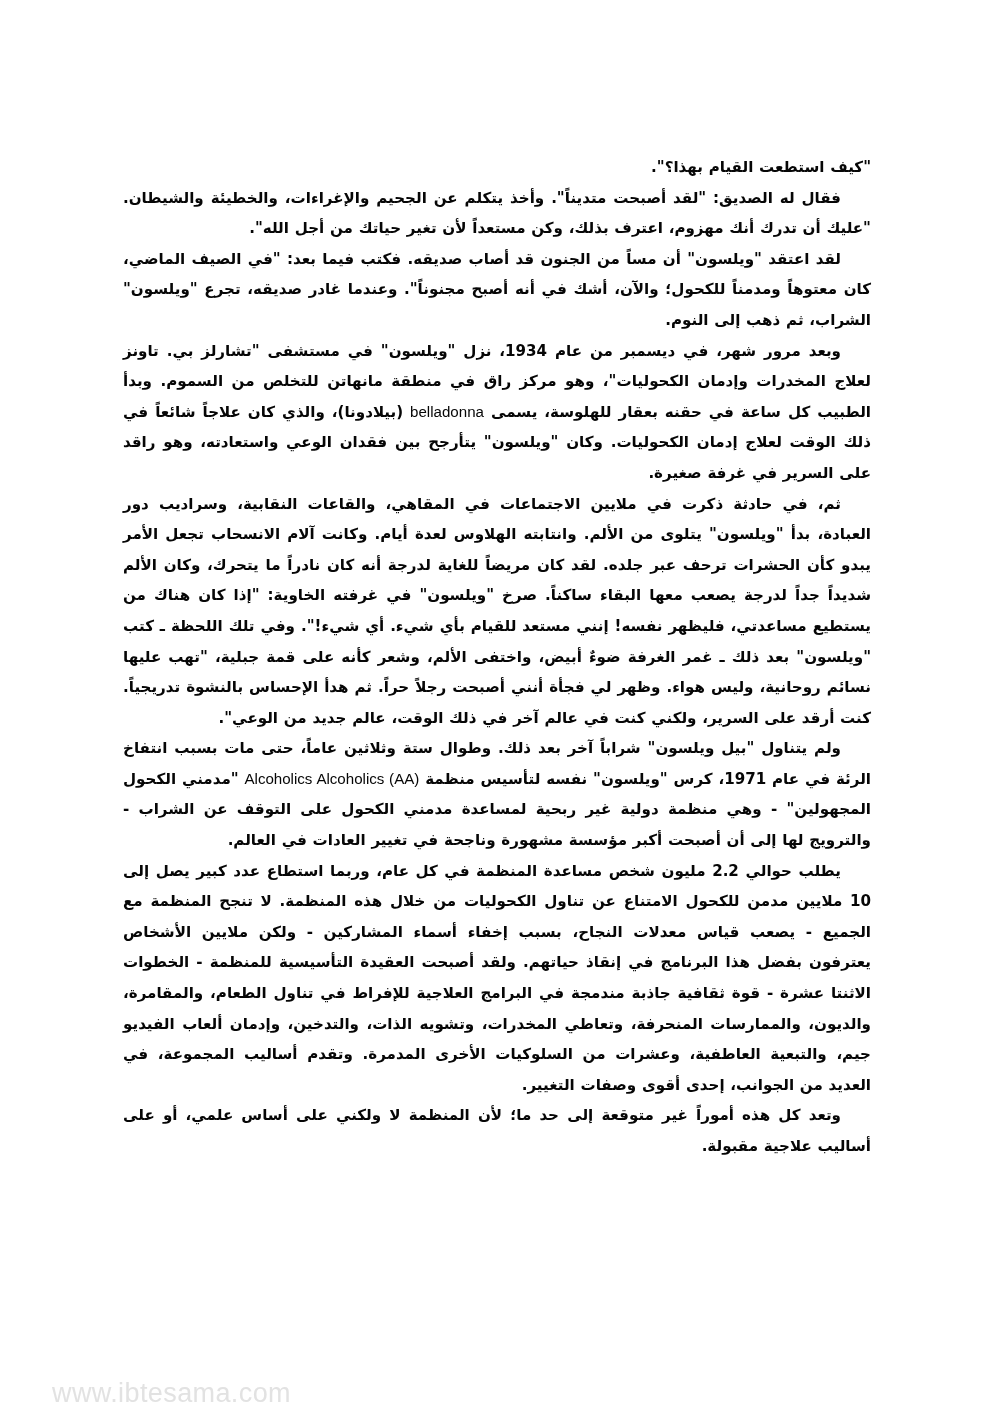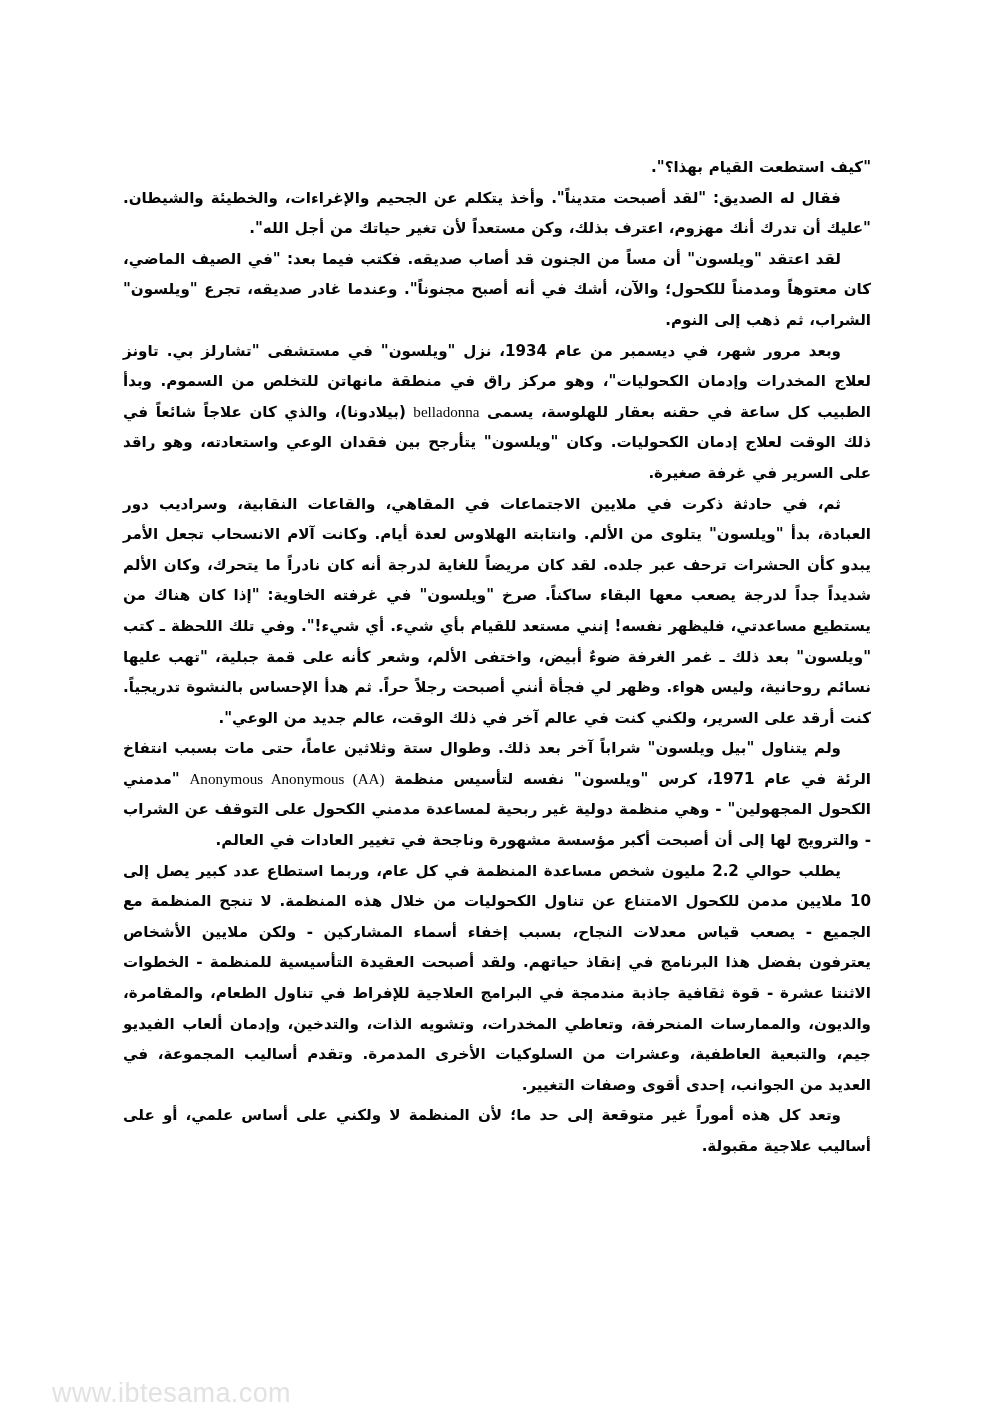--- a/index.html
+++ b/index.html
@@ -54,21 +54,21 @@
   
   .para.indent {
     text-indent: 30px;
   }
   .para.noindent {
     text-indent: 0;
   }
 
   
   .latin {
-    font-family: Liberation Serif, serif;
+    font-family: Liberation Sans, sans-serif;
     font-weight: 500;
     direction: ltr;
     unicode-bidi: isolate;
   }
 
   
   .watermark {
     position: absolute;
     left: 52px;
     top: 1378px;
@@ -104,21 +104,21 @@
 
     <p class="para indent">
       <span>وبعد مرور شهر، في ديسمبر من عام 1934، نزل "ويلسون" في مستشفى "تشارلز بي. تاونز لعلاج المخدرات وإدمان الكحوليات"، وهو مركز راق في منطقة مانهاتن للتخلص من السموم. وبدأ الطبيب كل ساعة في حقنه بعقار للهلوسة، يسمى </span><span class="latin">belladonna</span><span> (بيلادونا)، والذي كان علاجاً شائعاً في ذلك الوقت لعلاج إدمان الكحوليات. وكان "ويلسون" يتأرجح بين فقدان الوعي واستعادته، وهو راقد على السرير في غرفة صغيرة.</span>
     </p>
 
     <p class="para indent">
       <span>ثم، في حادثة ذكرت في ملايين الاجتماعات في المقاهي، والقاعات النقابية، وسراديب دور العبادة، بدأ "ويلسون" يتلوى من الألم. وانتابته الهلاوس لعدة أيام. وكانت آلام الانسحاب تجعل الأمر يبدو كأن الحشرات ترحف عبر جلده. لقد كان مريضاً للغاية لدرجة أنه كان نادراً ما يتحرك، وكان الألم شديداً جداً لدرجة يصعب معها البقاء ساكناً. صرخ "ويلسون" في غرفته الخاوية: "إذا كان هناك من يستطيع مساعدتي، فليظهر نفسه! إنني مستعد للقيام بأي شيء. أي شيء!". وفي تلك اللحظة ـ كتب "ويلسون" بعد ذلك ـ غمر الغرفة ضوءٌ أبيض، واختفى الألم، وشعر كأنه على قمة جبلية، "تهب عليها نسائم روحانية، وليس هواء. وظهر لي فجأة أنني أصبحت رجلاً حراً. ثم هدأ الإحساس بالنشوة تدريجياً. كنت أرقد على السرير، ولكني كنت في عالم آخر في ذلك الوقت، عالم جديد من الوعي".</span>
     </p>
 
     <p class="para indent">
-      <span>ولم يتناول "بيل ويلسون" شراباً آخر بعد ذلك. وطوال ستة وثلاثين عاماً، حتى مات بسبب انتفاخ الرئة في عام 1971، كرس "ويلسون" نفسه لتأسيس منظمة </span><span class="latin">Anonymous Anonymous (AA)</span><span> "مدمني الكحول المجهولين" - وهي منظمة دولية غير ربحية لمساعدة مدمني الكحول على التوقف عن الشراب - والترويج لها إلى أن أصبحت أكبر مؤسسة مشهورة وناجحة في تغيير العادات في العالم.</span>
+      <span>ولم يتناول "بيل ويلسون" شراباً آخر بعد ذلك. وطوال ستة وثلاثين عاماً، حتى مات بسبب انتفاخ الرئة في عام 1971، كرس "ويلسون" نفسه لتأسيس منظمة </span><span class="latin">Alcoholics Alcoholics (AA)</span><span> "مدمني الكحول المجهولين" - وهي منظمة دولية غير ربحية لمساعدة مدمني الكحول على التوقف عن الشراب - والترويج لها إلى أن أصبحت أكبر مؤسسة مشهورة وناجحة في تغيير العادات في العالم.</span>
     </p>
 
     <p class="para indent">
       <span>يطلب حوالي 2.2 مليون شخص مساعدة المنظمة في كل عام، وربما استطاع عدد كبير يصل إلى 10 ملايين مدمن للكحول الامتناع عن تناول الكحوليات من خلال هذه المنظمة. لا تنجح المنظمة مع الجميع - يصعب قياس معدلات النجاح، بسبب إخفاء أسماء المشاركين - ولكن ملايين الأشخاص يعترفون بفضل هذا البرنامج في إنقاذ حياتهم. ولقد أصبحت العقيدة التأسيسية للمنظمة - الخطوات الاثنتا عشرة - قوة ثقافية جاذبة مندمجة في البرامج العلاجية للإفراط في تناول الطعام، والمقامرة، والديون، والممارسات المنحرفة، وتعاطي المخدرات، وتشويه الذات، والتدخين، وإدمان ألعاب الفيديو جيم، والتبعية العاطفية، وعشرات من السلوكيات الأخرى المدمرة. وتقدم أساليب المجموعة، في العديد من الجوانب، إحدى أقوى وصفات التغيير.</span>
     </p>
 
     <p class="para indent">
       <span>وتعد كل هذه أموراً غير متوقعة إلى حد ما؛ لأن المنظمة لا ولكني على أساس علمي، أو على أساليب علاجية مقبولة.</span>
     </p>
 

